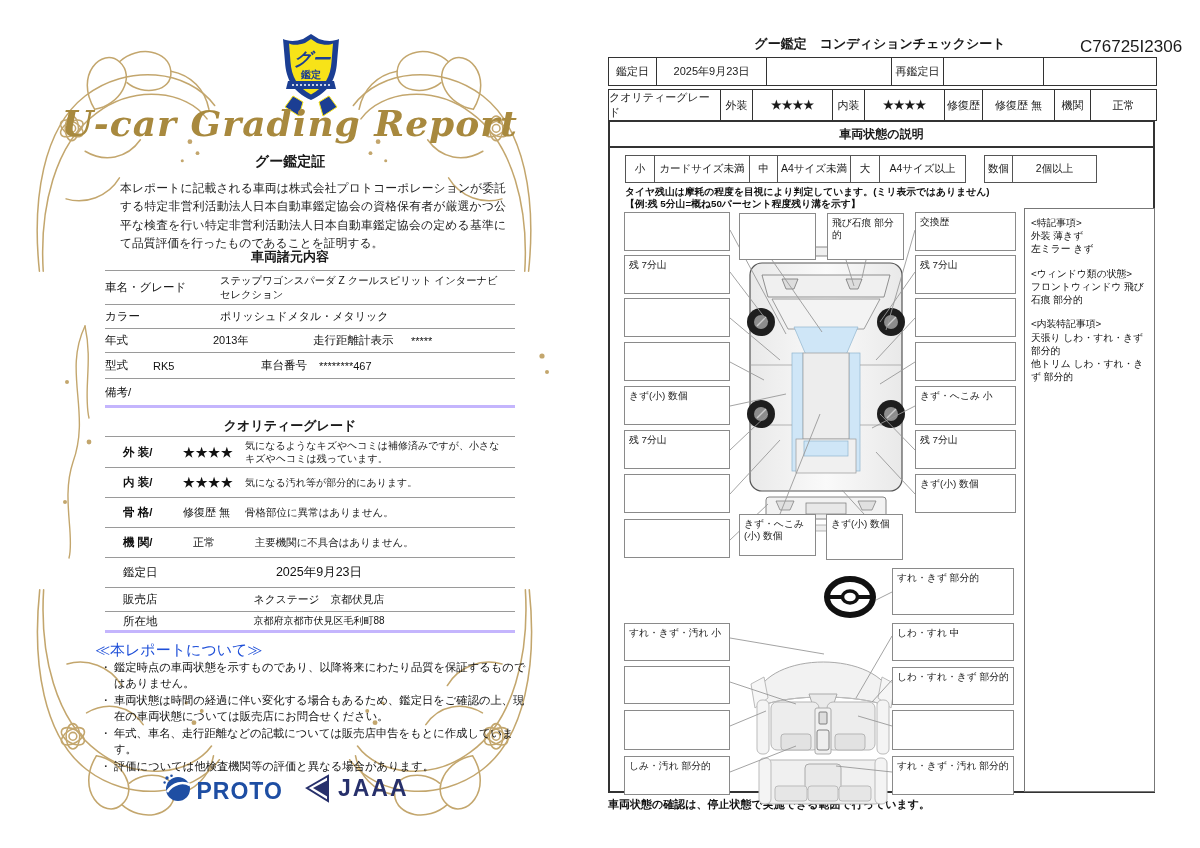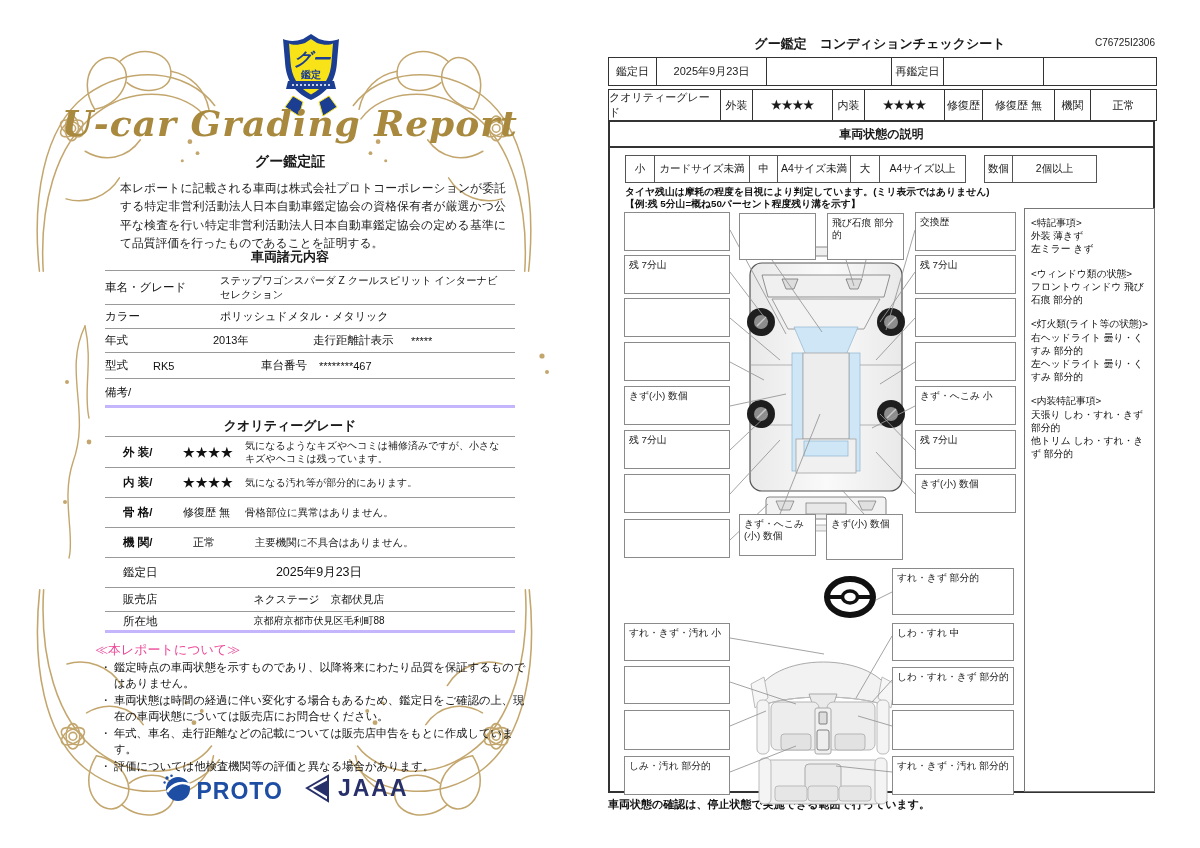--- a/index.html
+++ b/index.html
@@ -17,31 +17,31 @@
   #intro{left:120px;top:179px;width:386px;font-size:11.8px;line-height:1.55;color:#222;text-align:justify;}
   .sec-head{font-size:13px;font-weight:bold;text-align:center;}
   .tbl{position:absolute;left:105px;width:410px;}
   .trow{position:relative;border-top:1px solid #9a9a9a;display:flex;align-items:center;box-sizing:border-box;}
   .trow:last-child{border-bottom:3px solid #c4b5fd;}
   .tlabel{font-size:11.5px;color:#111;flex:none;}
   .tval{font-size:11px;color:#111;}
   .pre{white-space:pre-line;line-height:1.3;}
   .stars{font-size:13px;letter-spacing:1px;color:#111;font-weight:bold;}
   .gdesc{font-size:10px;line-height:1.35;color:#222;}
-  #about-head{left:95px;top:641px;font-size:13px;color:#ec4899;}
+  #about-head{left:95px;top:641px;font-size:15px;color:#1d4ed8;}
   #about-list{left:100px;top:659px;width:428px;}
   .about-item{display:flex;font-size:11.3px;line-height:1.42;color:#111;margin-bottom:1px;}
   .about-item .bullet{flex:none;width:14px;}
   #logo-row{left:120px;top:771px;width:330px;display:flex;justify-content:center;align-items:center;gap:20px;}
   .logo{display:flex;align-items:center;gap:5px;}
   #proto-text{font-size:23px;font-weight:800;color:#1e4ea3;letter-spacing:1px;margin-top:7px;}
   #jaaa-text{font-size:23px;font-weight:700;color:#27306b;letter-spacing:2px;}
   
   #cs-title{left:5px;top:35px;width:550px;text-align:center;font-size:13px;font-weight:bold;}
-  #cs-serial{left:480px;top:37px;width:75px;font-size:10px;text-align:right;}
+  #cs-serial{left:480px;top:37px;width:75px;font-size:17px;text-align:right;}
   .hdr-table{position:absolute;display:flex;border:1px solid #333;background:#fff;}
   .hcell{border-right:1px solid #333;display:flex;align-items:center;justify-content:center;
          font-size:11px;box-sizing:border-box;height:100%;}
   .hcell:last-child{border-right:none;}
   #main-panel{left:8px;top:120px;width:547px;height:673px;border:2px solid #333;background:#fff;}
   #panel-head{left:0;top:0;width:100%;height:26px;border-bottom:2px solid #333;
               display:flex;align-items:center;justify-content:center;font-size:12px;font-weight:bold;}
   .leg-table{position:absolute;display:flex;border:1px solid #555;height:26px;}
   .lcell{border-right:1px solid #555;display:flex;align-items:center;justify-content:center;
          font-size:10.5px;box-sizing:border-box;height:100%;}
@@ -439,25 +439,20 @@
       <div class="note-sec">
         <div>&lt;特記事項&gt;</div>
         <div class="note-lines">外装 薄きず
 左ミラー きず</div>
       </div>
       <div class="note-sec">
         <div>&lt;ウィンドウ類の状態&gt;</div>
         <div class="note-lines">フロントウィンドウ 飛び石痕 部分的</div>
       </div>
       <div class="note-sec">
-        <div>&lt;灯火類(ライト等の状態)&gt;</div>
-        <div class="note-lines">右ヘッドライト 曇り・くすみ 部分的
-左ヘッドライト 曇り・くすみ 部分的</div>
-      </div>
-      <div class="note-sec">
         <div>&lt;内装特記事項&gt;</div>
         <div class="note-lines">天張り しわ・すれ・きず 部分的
 他トリム しわ・すれ・きず 部分的</div>
       </div>
     </div>
   </div>
 
   <div class="abs" id="footer-note">車両状態の確認は、停止状態で実施できる範囲で行っています。</div>
 </div>
 

